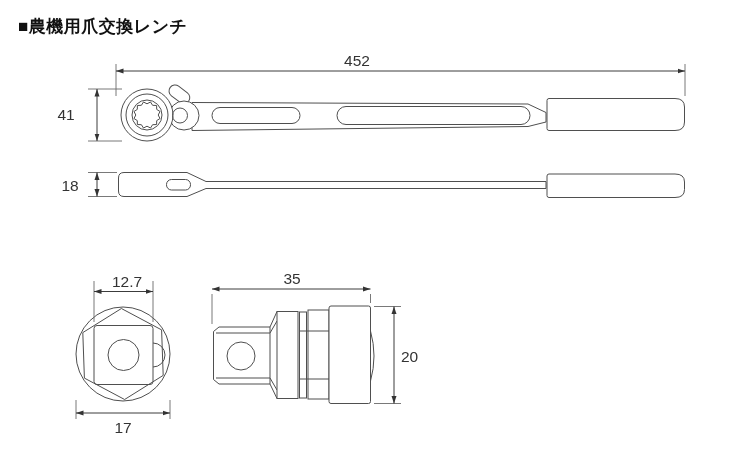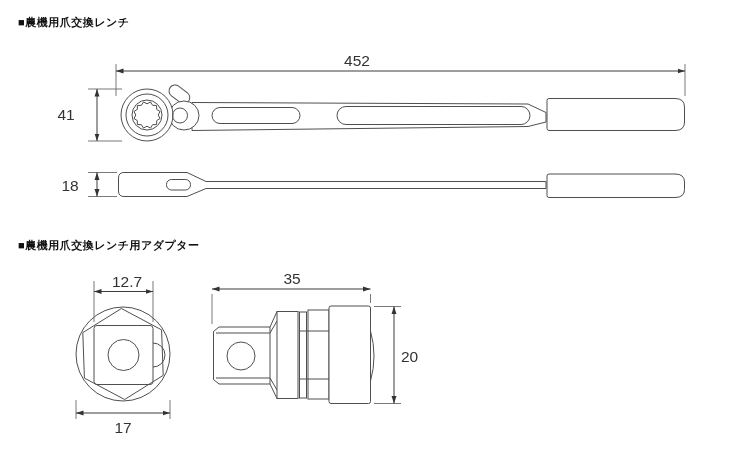--- a/index.html
+++ b/index.html
@@ -1,34 +1,33 @@
 <!DOCTYPE html>
 <html><head>
 <meta charset="utf-8">
 <style>
   html,body{margin:0;padding:0;background:#ffffff;}
   #stage{position:relative;width:750px;height:450px;background:#ffffff;overflow:hidden;
          font-family:"Liberation Sans","DejaVu Sans",sans-serif;}
-  .sec-label{position:absolute;left:18px;font-size:11px;font-weight:bold;color:#111111;
+  .sec-label{position:absolute;left:18px;font-size:17px;font-weight:bold;color:#111111;
              letter-spacing:0.5px;white-space:nowrap;}
   svg{position:absolute;left:0;top:0;}
   .ln{stroke:#4f4f4f;stroke-width:1;fill:none;}
   .wh{stroke:#4f4f4f;stroke-width:1;fill:#ffffff;}
   .dimln{stroke:#3c3c3c;stroke-width:1;fill:none;}
   .extln{stroke:#6a6a6a;stroke-width:0.9;fill:none;}
   .dim{font-size:15.5px;fill:#333333;font-family:"Liberation Sans","DejaVu Sans",sans-serif;}
 </style>
 </head>
 <body>
 
 <div id="stage">
 
   <div class="sec-label" style="top:15px">■農機用爪交換レンチ</div>
 
-  <div class="sec-label" style="top:238px">■農機用爪交換レンチ用アダプター</div>
 
   <svg width="750" height="450" viewBox="0 0 750 450">
     <defs>
       <marker id="ah" viewBox="0 0 8 6" refX="7.5" refY="3" markerWidth="8" markerHeight="6" orient="auto-start-reverse" markerUnits="userSpaceOnUse">
         <path d="M0,0.5 L7.5,3 L0,5.5 Z" fill="#333333"></path>
       </marker>
     </defs>
 
     <g>
 

